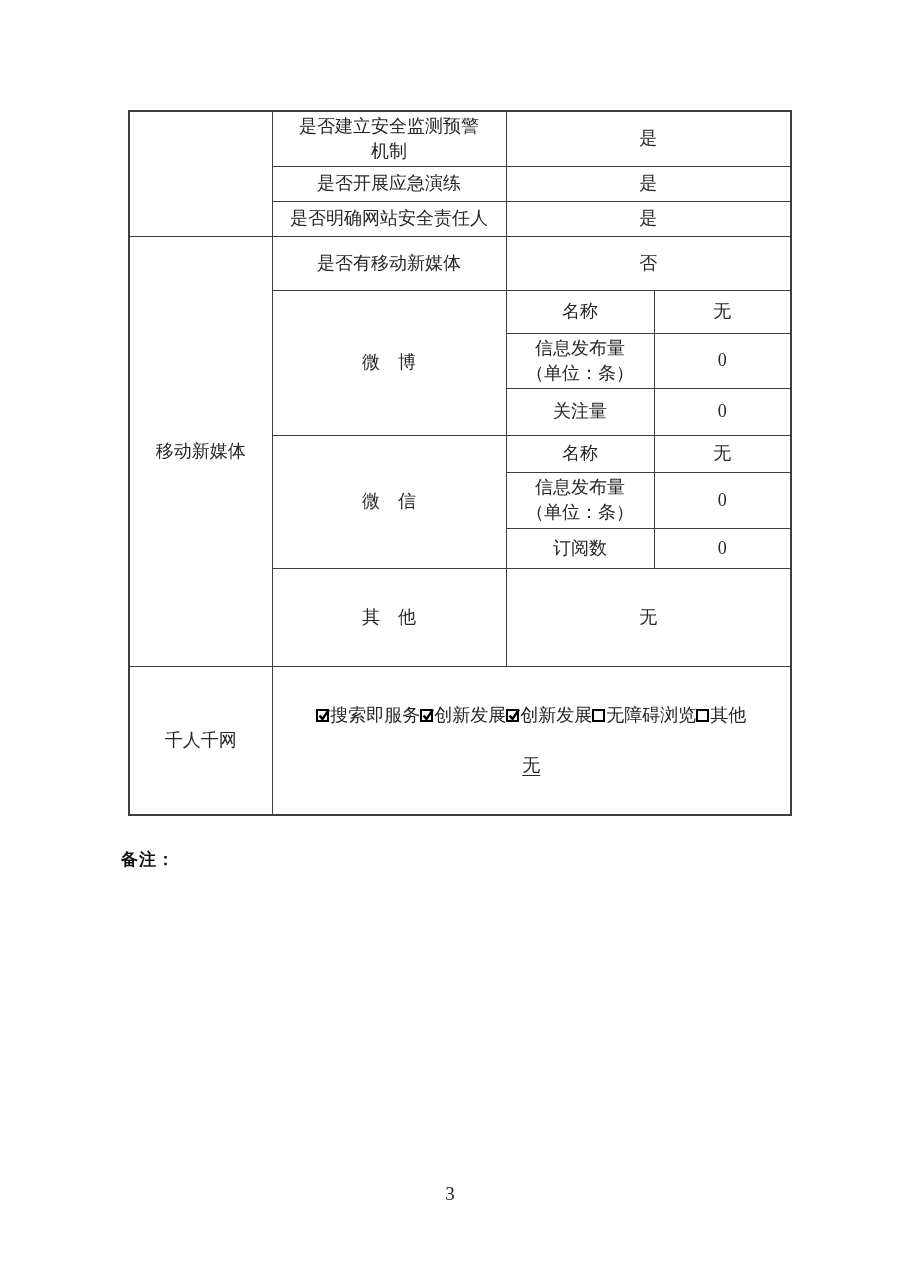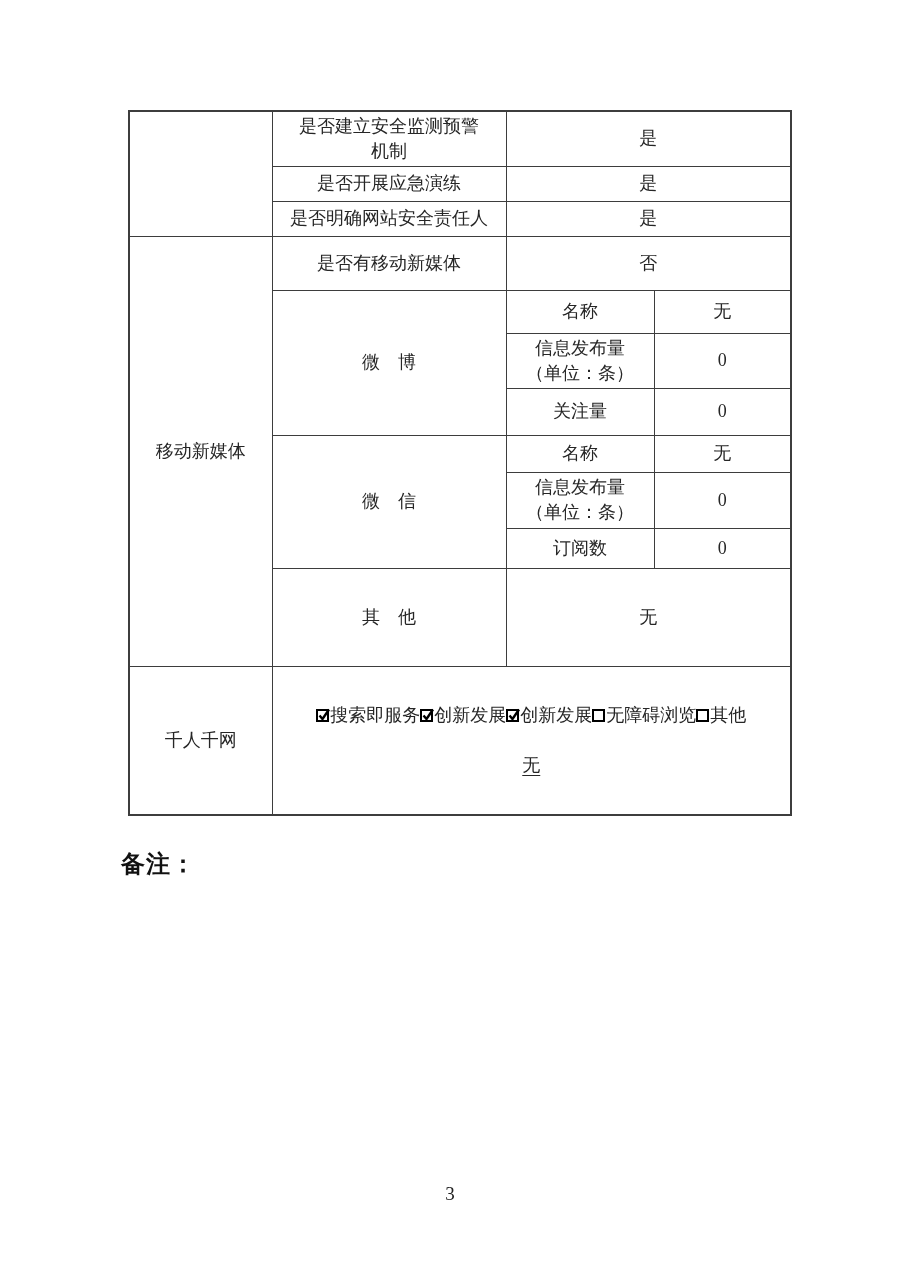--- a/index.html
+++ b/index.html
@@ -59,21 +59,21 @@
     overflow: visible;
   }
   .innovation-other {
     text-decoration: underline;
     text-underline-offset: 4px;
   }
   .remarks {
     position: absolute;
     left: 121px;
     top: 848px;
-    font-size: 24px;
+    font-size: 17px;
     font-weight: bold;
     color: #111111;
     letter-spacing: 1px;
   }
   .page-number {
     position: absolute;
     left: 0;
     top: 1183px;
     width: 100%;
     text-align: center;

